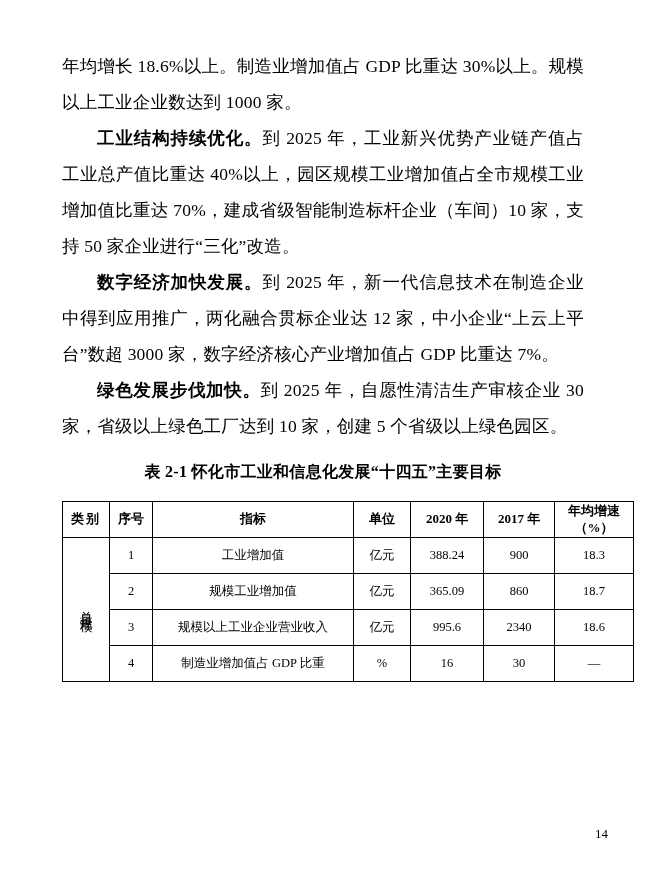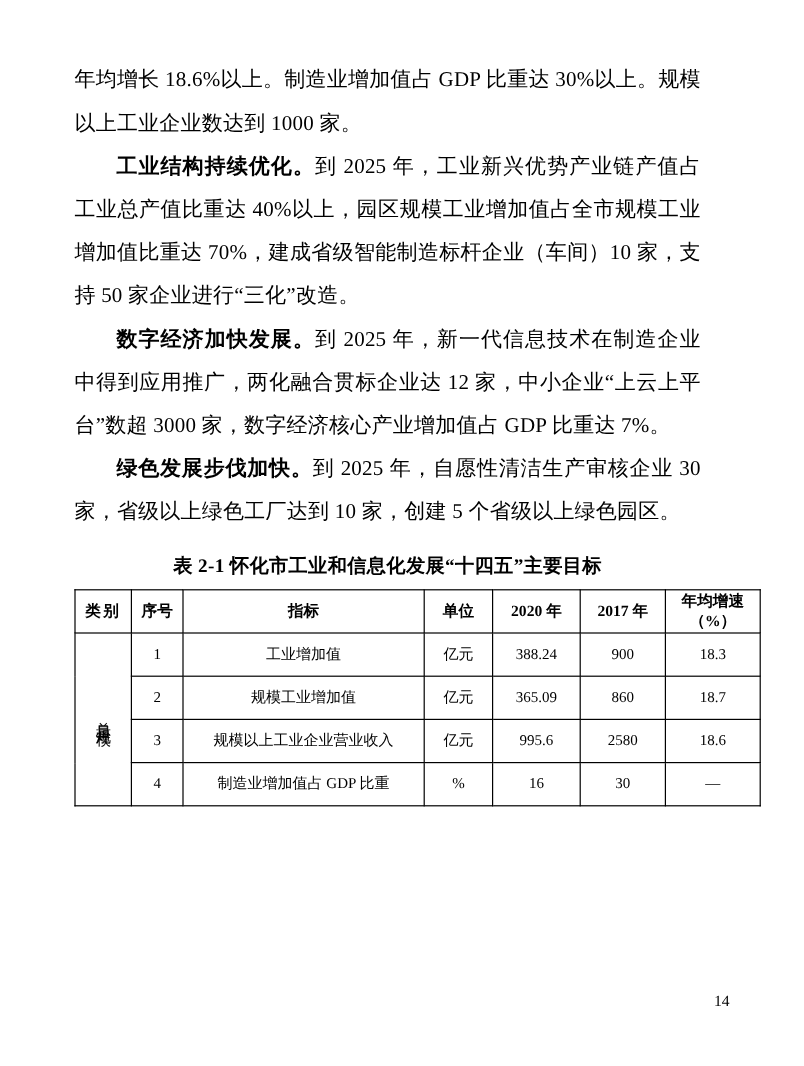--- a/index.html
+++ b/index.html
@@ -34,21 +34,21 @@
     text-indent: 2em;
   }
   .lead {
     font-weight: bold;
   }
   .tbl-title {
     text-align: center;
     font-size: 16px;
     font-weight: bold;
     margin-top: 18px;
-    margin-bottom: 8px;
+    margin-bottom: 18px;
     letter-spacing: 0.3px;
   }
   table.data {
     border-collapse: collapse;
     width: 525px;
     margin: 0 auto;
     table-layout: fixed;
   }
   table.data td, table.data th {
     border: 1px solid #000000;
@@ -145,21 +145,21 @@
         <td class="unit">亿元</td>
         <td class="y2020">365.09</td>
         <td class="y2025">860</td>
         <td class="growth">18.7</td>
       </tr>
       <tr>
         <td class="seq">3</td>
         <td class="idx">规模以上工业企业营业收入</td>
         <td class="unit">亿元</td>
         <td class="y2020">995.6</td>
-        <td class="y2025">2580</td>
+        <td class="y2025">2340</td>
         <td class="growth">18.6</td>
       </tr>
       <tr>
         <td class="seq">4</td>
         <td class="idx">制造业增加值占 GDP 比重</td>
         <td class="unit">%</td>
         <td class="y2020">16</td>
         <td class="y2025">30</td>
         <td class="growth">—</td>
       </tr>

